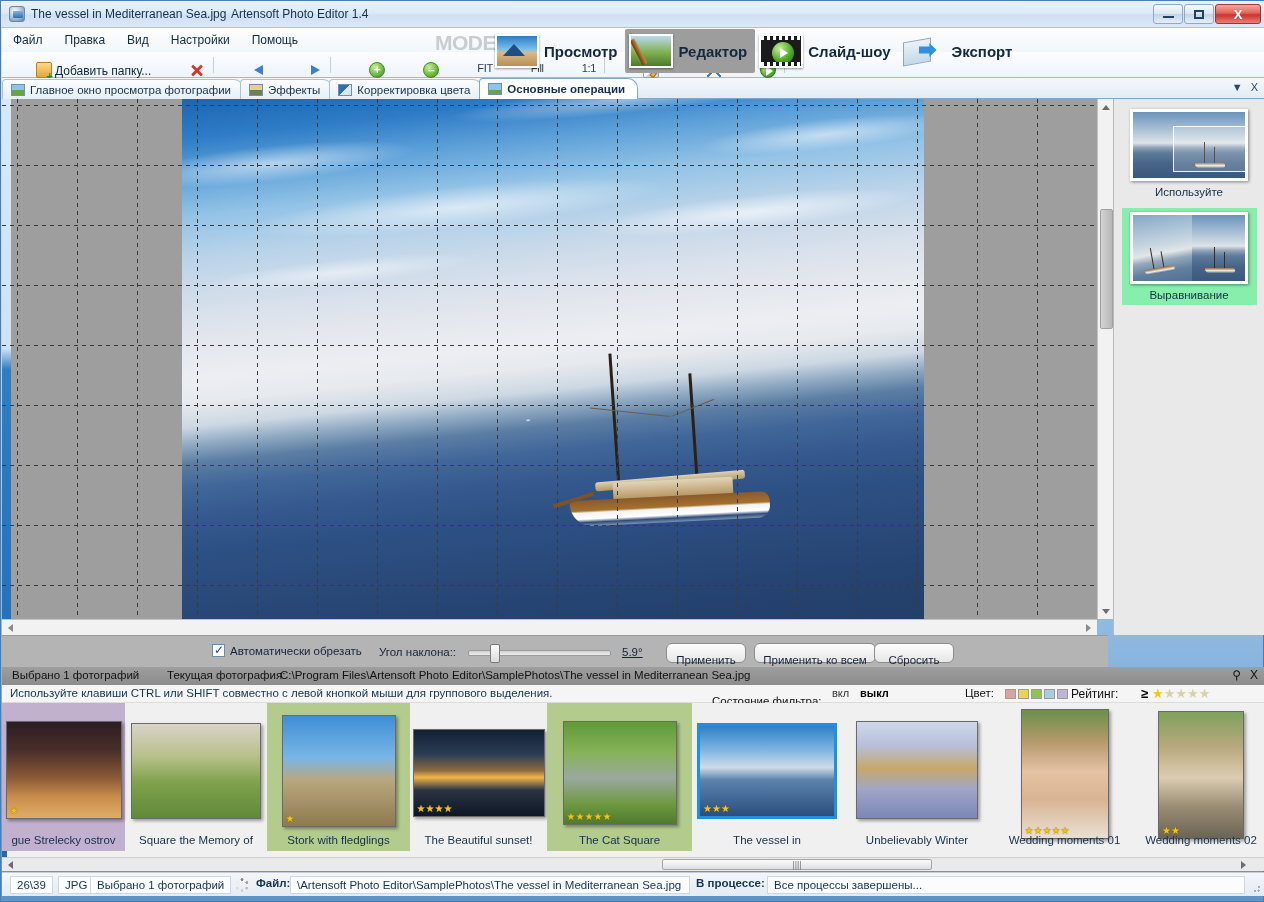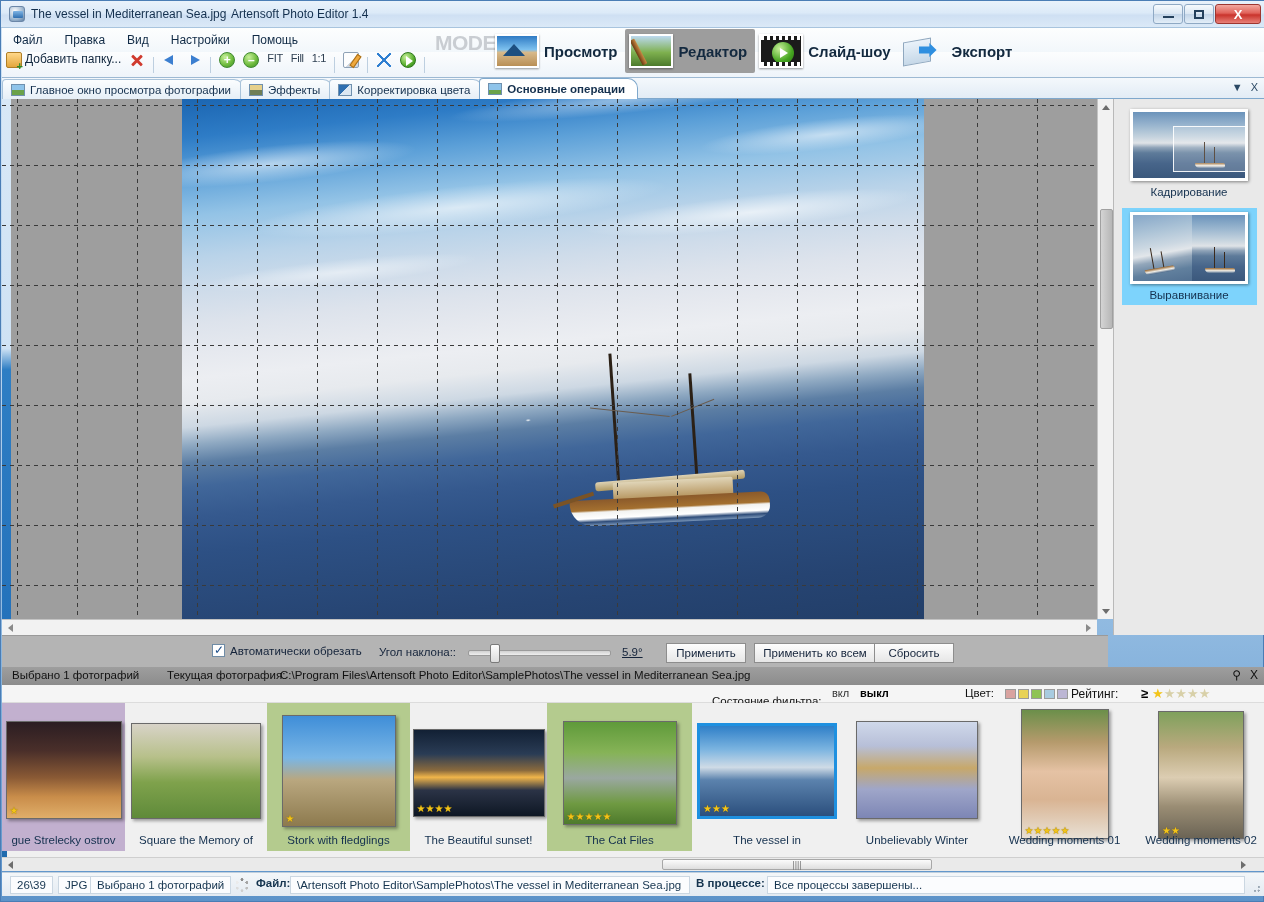--- a/index.html
+++ b/index.html
@@ -70,22 +70,22 @@
     float:left; height:24px; line-height:24px; padding:0 11px;
     font-size:12px; color:#102a45; cursor:pointer;
   }
 
   
   .toolbar {
     position:absolute; left:1px; top:51px; width:1262px; height:26px;
     background:linear-gradient(180deg,#fcfdfe,#eef4fa);
     border-bottom:1px solid #9db9d3;
   }
-  .tb-btn { float:left; height:26px; display:flex; align-items:flex-start; gap:3px;
-    padding:0 4px; cursor:pointer; }
+  .tb-btn { float:left; height:26px; display:flex; align-items:flex-end; gap:3px;
+    padding:0 4px; cursor:pointer;margin-left:30px; }
   .tb-label{ font-size:12px; color:#10263d; white-space:nowrap; }
   .tb-sep { float:left; width:1px; height:16px; margin:5px 4px; background:#bdcfe0; }
 
   .ic { width:16px; height:16px; position:relative; display:inline-block; }
   .ic-folderadd{
     background:linear-gradient(180deg,#ffd88a,#e3a63c); border:1px solid #b07f26;
     border-radius:2px;
   }
   .ic-folderadd::after{
     content:"+"; position:absolute; right:-2px; bottom:-4px; font-size:11px;
@@ -324,21 +324,21 @@
     border-top:4px solid transparent; border-bottom:4px solid transparent; }
   .hscroll .arrow.left::after{ left:6px; border-right:5px solid #8a8a8a; }
   .hscroll .arrow.right::after{ right:6px; border-left:5px solid #8a8a8a; }
 
   
   .ops-panel{
     position:absolute; left:1112px; top:98px; width:151px; height:536px;
     background:#e9e9e9; border-left:1px solid #b9b9b9;
   }
   .ops-item{ width:135px; margin:6px auto 0; padding:4px; text-align:center; cursor:pointer; }
-  .ops-item.selected{ background:#7dd3fc; }
+  .ops-item.selected{ background:#86efac; }
   .ops-thumb{
     width:118px; height:72px; margin:0 auto; border:3px solid #fff;
     box-shadow:1px 1px 3px rgba(0,0,0,.45); position:relative; overflow:hidden;
   }
   .thumb-sea{
     position:absolute; inset:0;
     background:linear-gradient(180deg,#6b93bb 0%,#9db8d0 22%,#c5d3de 38%,#dfe3e7 47%,
       #8fa3b8 54%,#5e7b9a 62%,#47658a 78%,#3b587c 100%);
   }
   .crop-rect{
@@ -380,21 +380,21 @@
   }
   .slider-thumb{
     position:absolute; left:21px; top:-7px; width:10px; height:19px;
     background:linear-gradient(180deg,#fdfdfd,#dcdcdc); border:1px solid #7a7a7a; border-radius:2px;
     cursor:pointer;
   }
   .angle-val{ position:absolute; left:620px; top:10px; font-size:11.5px; color:#14233a;text-decoration:underline; }
   .btn{
     position:absolute; top:7px; height:20px; line-height:18px; text-align:center;
     background:linear-gradient(180deg,#fdfdfd,#e6e6e6); border:1px solid #8d8d8d;
-    border-radius:0; font-size:11.5px; color:#14233a; cursor:pointer; padding:0 8px;
+    border-radius:6px; font-size:11.5px; color:#14233a; cursor:pointer; padding:7px 8px;
   }
 
   
   .infobar{
     position:absolute; left:1px; top:666px; width:1262px; height:18px;
     background:linear-gradient(180deg,#9e9e9e,#8c8c8c);
   }
   .infobar .t{ position:absolute; top:2px; font-size:11.5px; color:#111; white-space:nowrap; }
   .pin-close{ position:absolute; right:6px; top:1px; display:flex; gap:9px;
     font-size:12px; color:#111; }
@@ -681,21 +681,21 @@
     <div class="ops-item">
       <div class="ops-thumb">
         <div class="thumb-sea"></div>
         <div class="mini-boat" style="left:62px; top:30px;">
           <div class="mm" style="left:9px; top:0; height:22px;"></div>
           <div class="mm" style="left:19px; top:5px; height:17px;"></div>
           <div class="mh"></div>
         </div>
         <div class="crop-rect"></div>
       </div>
-      <div class="ops-label">Кадрирование</div>
+      <div class="ops-label">Используйте</div>
     </div>
     <div class="ops-item selected">
       <div class="ops-thumb">
         <div class="thumb-sea"></div>
         <div class="mini-boat" style="left:72px; top:32px;">
           <div class="mm" style="left:9px; top:0; height:22px;"></div>
           <div class="mm" style="left:19px; top:5px; height:17px;"></div>
           <div class="mh"></div>
         </div>
         <div class="tilt-left">
@@ -730,20 +730,21 @@
     <div class="t" style="left:10px;">Выбрано 1  фотографий</div>
     <div class="t" style="left:165px;">Текущая фотография:</div>
     <div class="t" style="left:278px;">C:\Program Files\Artensoft Photo Editor\SamplePhotos\The vessel in Mediterranean Sea.jpg</div>
     <div class="pin-close">
       <span>⚲</span>
       <span>X</span>
     </div>
   </div>
 
   <div class="hintbar">
+    <div class="h">Используйте клавиши CTRL или SHIFT совместно с левой кнопкой мыши для группового выделения.</div>
     <div class="filter-state">Состояние фильтра:</div>
     <div class="filter-on">вкл</div>
     <div class="filter-off">выкл</div>
     <div class="color-lbl">Цвет:</div>
     <div class="swatches" id="swatches">
         <span class="sw" style="background: rgb(217, 163, 160);"></span>
         <span class="sw" style="background: rgb(232, 210, 87);"></span>
         <span class="sw" style="background: rgb(143, 195, 85);"></span>
         <span class="sw" style="background: rgb(168, 203, 224);"></span>
         <span class="sw" style="background: rgb(188, 182, 212);"></span>
@@ -795,21 +796,21 @@
       <div class="fs-item" style="left: 545px; width: 145px; background: rgb(180, 203, 142);">
         <div class="fs-thumb" style="width: 114px; height: 104px; top: 18px; background: linear-gradient(rgb(95, 154, 58) 0%, rgb(134, 179, 87) 30%, rgb(154, 168, 160) 55%, rgb(111, 154, 66) 80%, rgb(78, 122, 44) 100%);">
           <div class="fs-stars">
             <span class="s">★</span>
             <span class="s">★</span>
             <span class="s">★</span>
             <span class="s">★</span>
             <span class="s">★</span>
           </div>
         </div>
-        <div class="fs-caption">The Cat Files</div>
+        <div class="fs-caption">The Cat Square</div>
       </div>
       <div class="fs-item" style="left: 690px; width: 150px;">
         <div class="fs-thumb selected" style="width: 140px; height: 96px; top: 20px; background: linear-gradient(rgb(47, 127, 200) 0%, rgb(123, 180, 224) 26%, rgb(207, 219, 230) 46%, rgb(91, 130, 173) 60%, rgb(43, 79, 125) 100%);">
           <div class="fs-stars">
             <span class="s">★</span>
             <span class="s">★</span>
             <span class="s">★</span>
           </div>
         </div>
         <div class="fs-caption">The vessel in</div>

